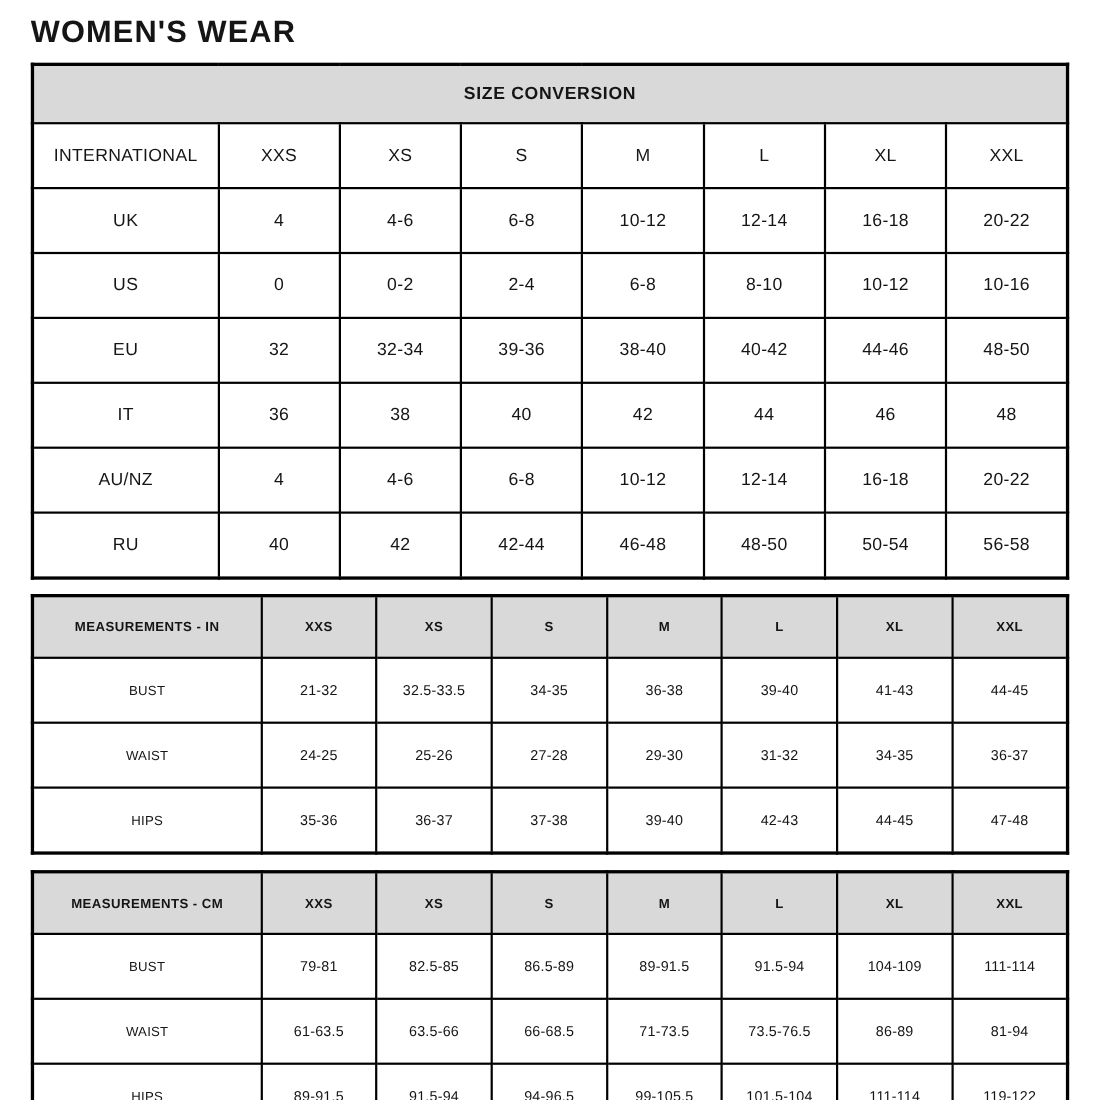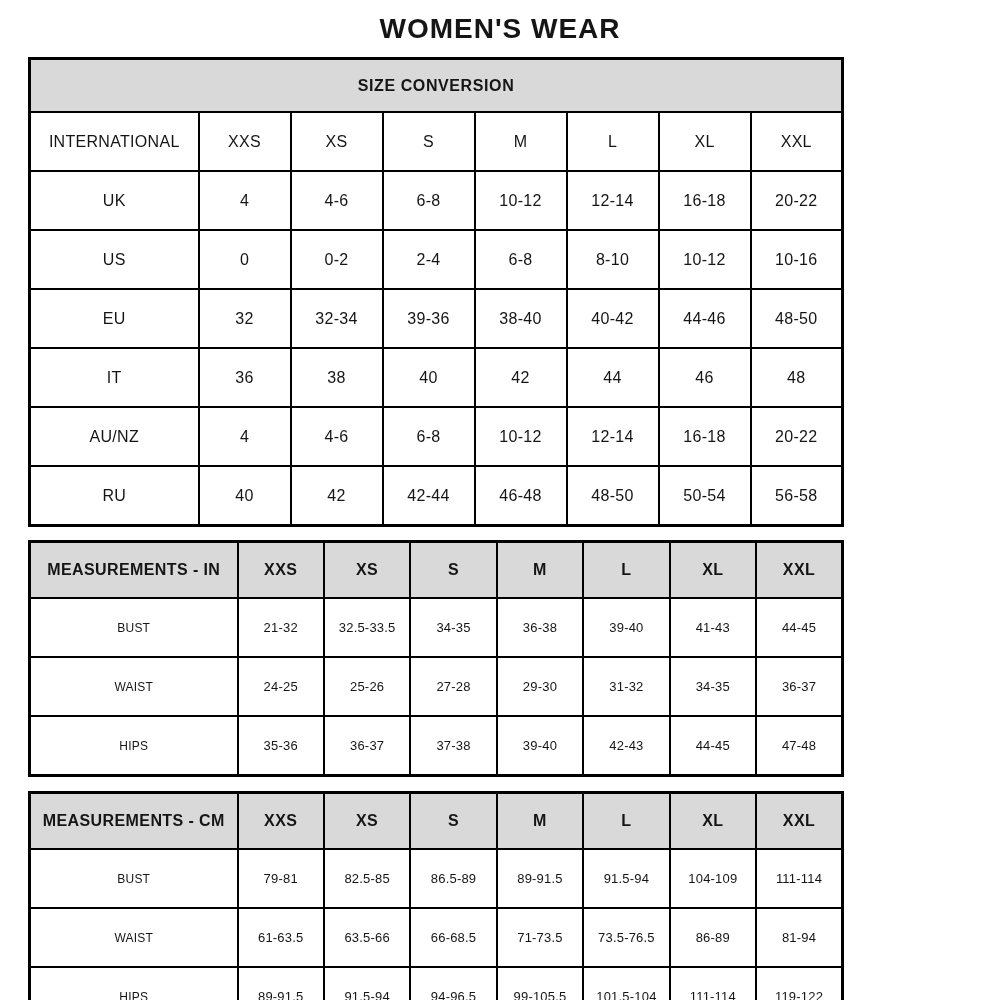--- a/index.html
+++ b/index.html
@@ -12,30 +12,30 @@
     color: #151515;
     -webkit-font-smoothing: antialiased;
   }
   .page {
     width: 944px;
     margin: 0 auto;
     padding-top: 12px;
   }
   .title {
     margin: 0 0 12px 0;
-    text-align: center;
+    text-align: left;
     font-size: 28px;
     line-height: 33px;
     font-weight: 700;
     letter-spacing: 1px;
   }
   table {
     border-collapse: collapse;
     table-layout: fixed;
-    width: 816px;
+    width: 944px;
     border: 3px solid #000;
   }
   td {
     border: 2px solid #000;
     text-align: center;
     vertical-align: middle;
     overflow: hidden;
     white-space: nowrap;
   }
   
@@ -49,21 +49,21 @@
   }
   
   .t2 { margin-top: 13px; }
   .t3 { margin-top: 14px; }
   .tm .c-label { width: 208px; }
   .tm td { height: 55px; font-size: 13px; font-weight: 500; letter-spacing: 0.2px; }
   .tm .header-row td {
     height: 52px;
     background: #d9d9d9;
     font-weight: 700;
-    font-size: 16px;
+    font-size: 12px;
     letter-spacing: 0.4px;
   }
   .tm td.row-label { font-size: 12px; }
 </style>
 </head>
 <body>
 
 <div class="page">
 
   <h1 class="title">WOMEN'S WEAR</h1>

